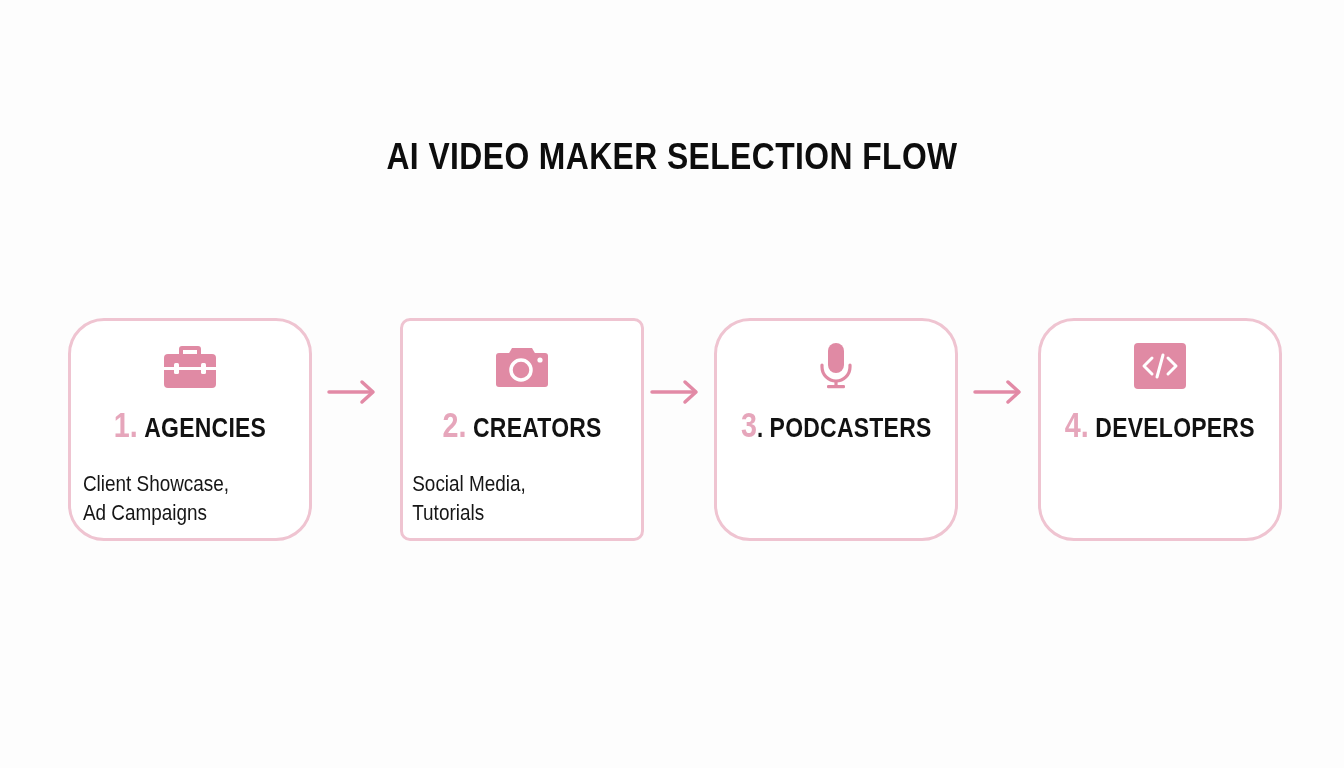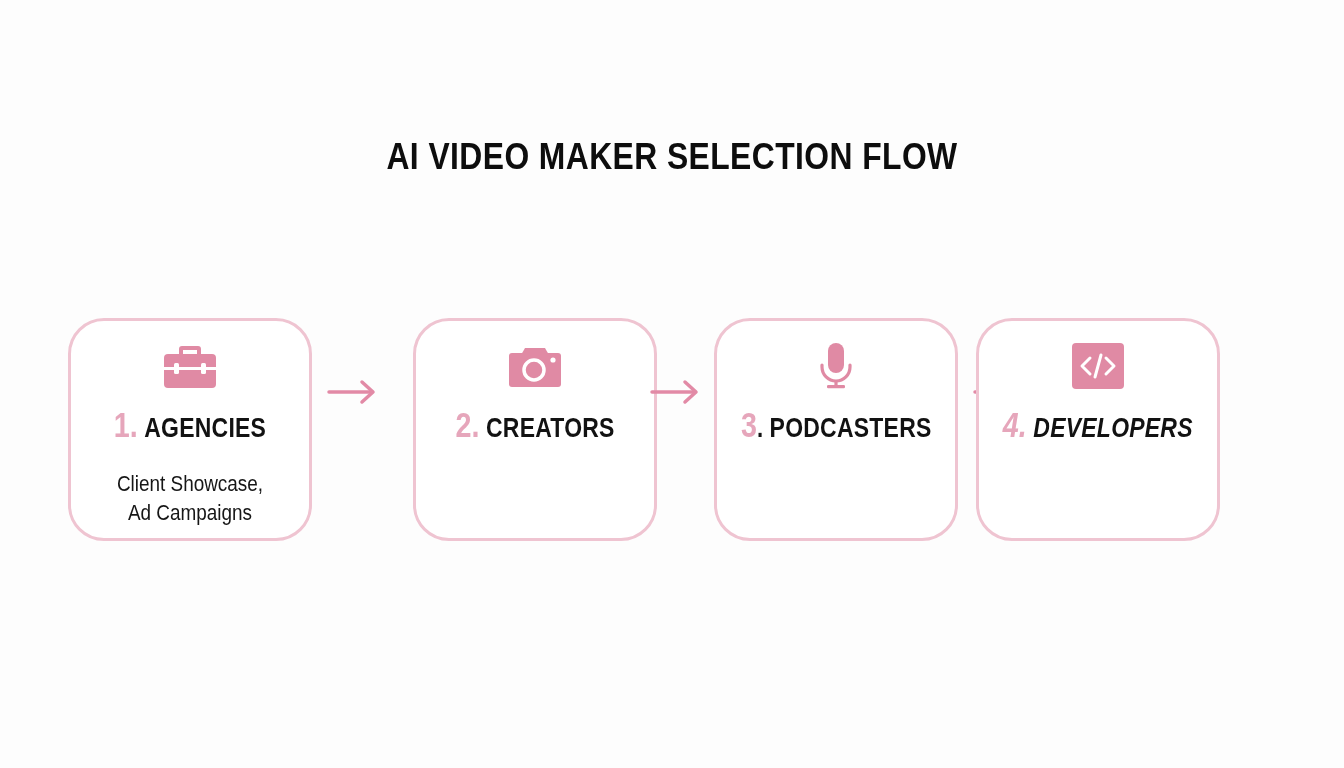--- a/index.html
+++ b/index.html
@@ -81,21 +81,21 @@
       font-size: 28px;
       color: #121212;
       margin-left: 8px;
       letter-spacing: 0.3px;
     }
     .card .desc {
       position: absolute;
       left: 0;
       top: 148px;
       width: 100%;
-      text-align: center;
+      text-align: left;
     }
     .card .desc-inner {
       display: inline-block;
       transform: scaleX(0.86);
       transform-origin: center;
       font-size: 22px;
       line-height: 29px;
       color: #161616;
     }
     .desc-line { display: block; white-space: nowrap; }
@@ -132,34 +132,40 @@
       <span class="desc-line">Ad Campaigns</span>
     </span>
   </div>
 </div>
 
 <svg class="arrow" style="left:326px;" viewBox="0 0 52 28">
   <line x1="3" y1="14" x2="46" y2="14" stroke="#e28aa6" stroke-width="3.5" stroke-linecap="round"></line>
   <polyline points="36,4 47,14 36,24" fill="none" stroke="#e28aa6" stroke-width="3.5" stroke-linecap="round" stroke-linejoin="round"></polyline>
 </svg>
 
-<div class="card" style="left:413px;">
+<div class="card" style="left:400px;border-radius:10px;">
   <div class="icon">
     <svg width="56" height="48" viewBox="0 0 56 48">
       <path d="M18 6 h20 l4 7 h-28z" fill="#e08aa4"></path>
       <rect x="2" y="11" width="52" height="34" rx="3" fill="#e08aa4"></rect>
       <circle cx="27" cy="28" r="10" fill="none" stroke="#ffffff" stroke-width="3.5"></circle>
       <circle cx="46" cy="18" r="2.6" fill="#ffffff"></circle>
     </svg>
   </div>
   <div class="heading">
     <span class="heading-inner">
       <span class="num">2</span><span class="dot">.</span><span class="label">CREATORS</span>
     </span>
   </div>
+  <div class="desc">
+    <span class="desc-inner">
+      <span class="desc-line">Social Media,</span>
+      <span class="desc-line">Tutorials</span>
+    </span>
+  </div>
 </div>
 
 <svg class="arrow" style="left:649px;" viewBox="0 0 52 28">
   <line x1="3" y1="14" x2="46" y2="14" stroke="#e28aa6" stroke-width="3.5" stroke-linecap="round"></line>
   <polyline points="36,4 47,14 36,24" fill="none" stroke="#e28aa6" stroke-width="3.5" stroke-linecap="round" stroke-linejoin="round"></polyline>
 </svg>
 
 <div class="card" style="left:714px;">
   <div class="icon">
     <svg width="40" height="50" viewBox="0 0 40 50">
@@ -174,21 +180,21 @@
       <span class="num">3</span><span class="dot dark">.</span><span class="label">PODCASTERS</span>
     </span>
   </div>
 </div>
 
 <svg class="arrow" style="left:972px;" viewBox="0 0 52 28">
   <line x1="3" y1="14" x2="46" y2="14" stroke="#e28aa6" stroke-width="3.5" stroke-linecap="round"></line>
   <polyline points="36,4 47,14 36,24" fill="none" stroke="#e28aa6" stroke-width="3.5" stroke-linecap="round" stroke-linejoin="round"></polyline>
 </svg>
 
-<div class="card" style="left:976px;font-style:italic;">
+<div class="card" style="left:1038px;">
   <div class="icon">
     <svg width="54" height="48" viewBox="0 0 54 48">
       <rect x="1" y="1" width="52" height="46" rx="4" fill="#e08aa4"></rect>
       <polyline points="19,16 11,24 19,32" fill="none" stroke="#ffffff" stroke-width="3" stroke-linecap="round" stroke-linejoin="round"></polyline>
       <line x1="30" y1="13" x2="24" y2="35" stroke="#ffffff" stroke-width="3" stroke-linecap="round"></line>
       <polyline points="35,16 43,24 35,32" fill="none" stroke="#ffffff" stroke-width="3" stroke-linecap="round" stroke-linejoin="round"></polyline>
     </svg>
   </div>
   <div class="heading">
     <span class="heading-inner">

